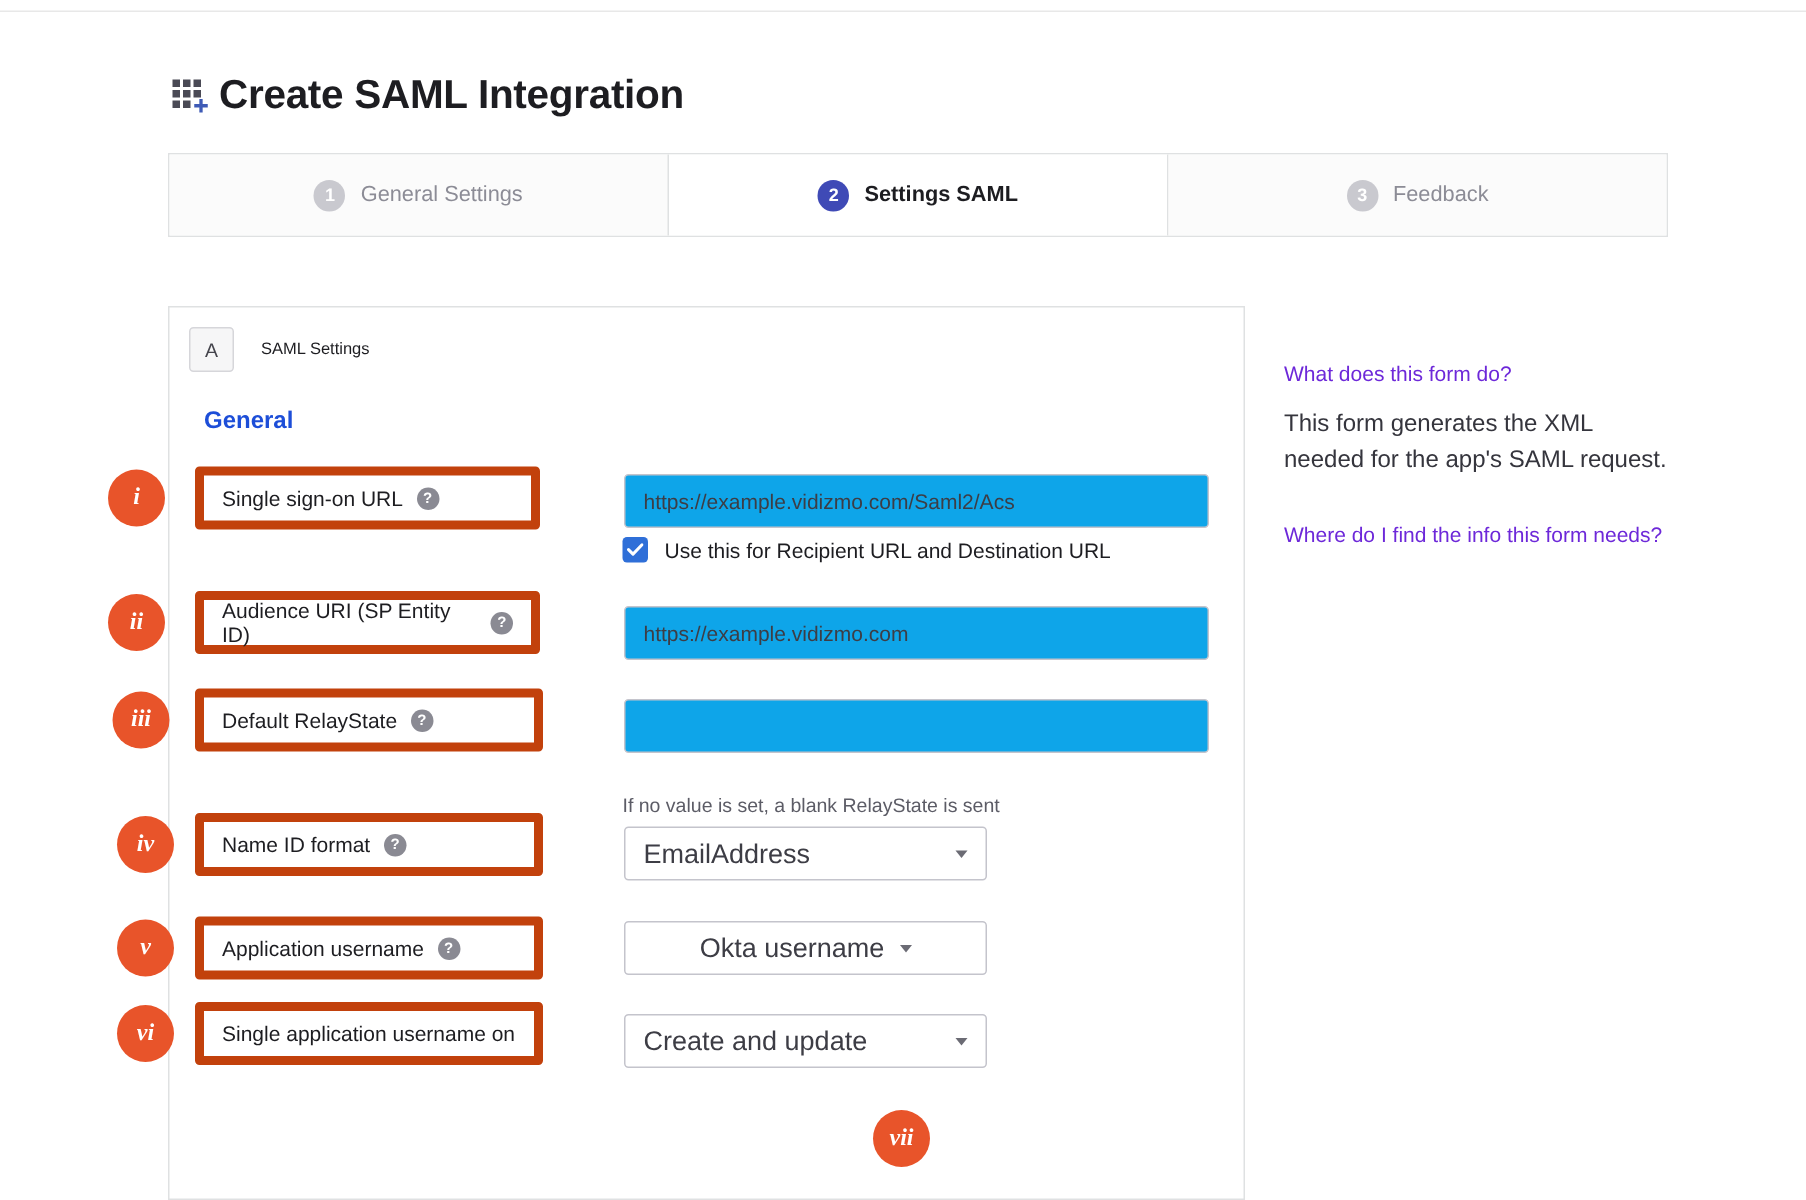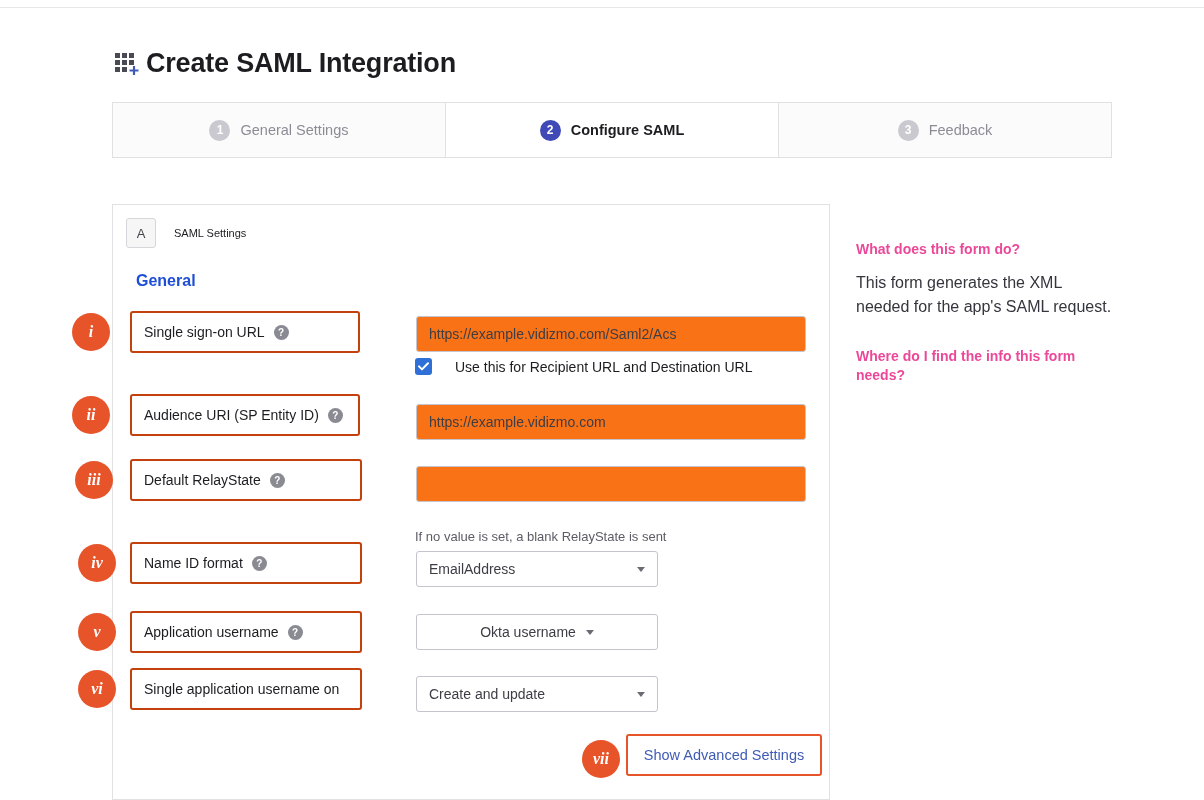--- a/index.html
+++ b/index.html
@@ -100,21 +100,21 @@
     font-size: 11px; color: #1d1d21;
   }
   .section-title {
     position: absolute; left: 136px; top: 272px;
     font-size: 16px; font-weight: bold; color: #1d4ed8;
   }
 
   
   .lbl-box {
     position: absolute;
-    border: 2px solid #c2410c;
+    border: 6px solid #c2410c;
     border-radius: 3px;
     display: flex; align-items: center; gap: 9px;
     padding: 0 12px;
     background: #ffffff;
     height: 42px;
     font-size: 14px;
     color: #1d1d21;
   }
   .help-dot {
     width: 15px; height: 15px; border-radius: 50%;
@@ -135,56 +135,56 @@
     font-family: "Liberation Serif", serif;
     z-index: 5;
   }
 
   
   .tb {
     position: absolute;
     height: 36px;
     border: 1px solid #c4c4cc;
     border-radius: 3px;
-    background: #f97316;
+    background: #0ea5e9;
     padding: 0 12px;
     font-size: 14px;
     color: #3d3d45;
     display: flex; align-items: center;
     font-family: "Liberation Sans", sans-serif;
     outline: none;
   }
   .tb::placeholder { color: #a8a8b0; }
   .hint {
     position: absolute;
     font-size: 13px;
     color: #5c5c66;
   }
   .check-row {
     position: absolute;
-    display: flex; align-items: center; gap: 23px;
+    display: flex; align-items: center; gap: 11px;
     font-size: 14px;
     color: #1d1d21;
   }
   .checkbox {
     width: 17px; height: 17px; border-radius: 3px;
     background: #2f6fd8;
     display: inline-flex; align-items: center; justify-content: center;
     flex: none;
   }
   .checkbox svg { display: block; }
 
   .sel {
     position: absolute;
     height: 36px;
     border: 1px solid #c4c4cc;
     border-radius: 3px;
     background: #ffffff;
     padding: 0 12px;
-    font-size: 14px;
+    font-size: 18px;
     color: #3d3d45;
     display: flex; align-items: center; justify-content: space-between;
   }
   .caret {
     width: 0; height: 0;
     border-left: 4.5px solid transparent;
     border-right: 4.5px solid transparent;
     border-top: 5.5px solid #6b6b74;
     margin-left: 10px;
   }
@@ -204,22 +204,22 @@
     color: #3f5bb6;
   }
 
   
   .help-panel {
     position: absolute; left: 856px; top: 240px;
     width: 262px;
   }
   .help-q {
     font-size: 14px;
-    font-weight: bold;
-    color: #ec4899;
+    font-weight: normal;
+    color: #6d28d9;
     margin: 0 0 12px 0;
     line-height: 19px;
   }
   .help-p {
     font-size: 16px;
     color: #35353d;
     line-height: 24px;
     margin: 0 0 28px 0;
   }
   .help-q.second { margin-top: 0; }
@@ -248,21 +248,21 @@
     <span class="title-text">Create SAML Integration</span>
   </div>
 
   <div class="stepper">
     <div class="step">
       <span class="step-num">1</span>
       <span>General Settings</span>
     </div>
     <div class="step active">
       <span class="step-num">2</span>
-      <span>Configure SAML</span>
+      <span>Settings SAML</span>
     </div>
     <div class="step">
       <span class="step-num">3</span>
       <span>Feedback</span>
     </div>
   </div>
 
   <div class="card">
     <div class="card-header">
       <span class="badge-a">A</span>
@@ -325,23 +325,20 @@
   <div class="roman" style="left:78px; top:670px;">vi</div>
   <div class="lbl-box" style="left:130px; top:668px; width:232px;">
     <span>Single application username on</span>
   </div>
   <div class="sel" style="left:416px; top:676px; width:242px;">
     <span>Create and update</span>
     <span class="caret"></span>
   </div>
 
   <div class="roman" style="left:582px; top:740px;">vii</div>
-  <div class="adv-box" style="left:626px; top:734px; width:196px;">
-    <span class="adv-link">Show Advanced Settings</span>
-  </div>
 
   <div class="help-panel">
     <p class="help-q">What does this form do?</p>
     <p class="help-p">This form generates the XML needed for the app's SAML request.</p>
     <p class="help-q second">Where do I find the info this form needs?</p>
   </div>
 
 </div>
 
 </body></html>

